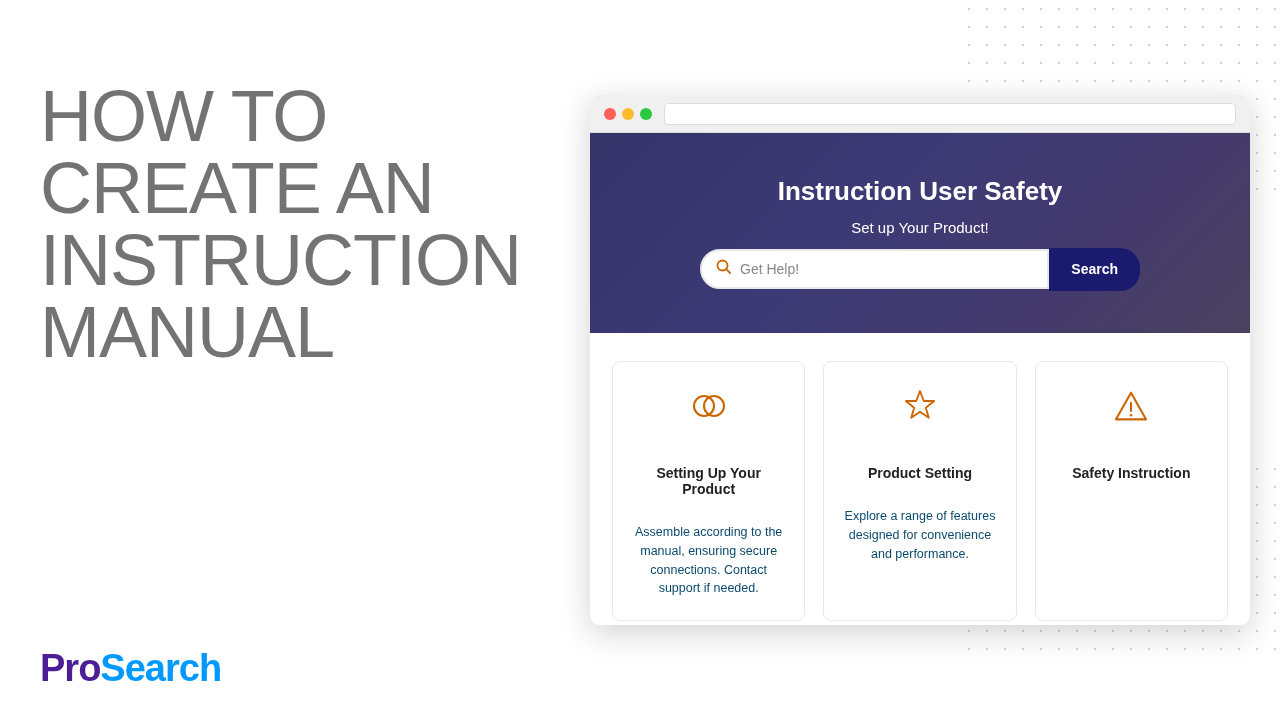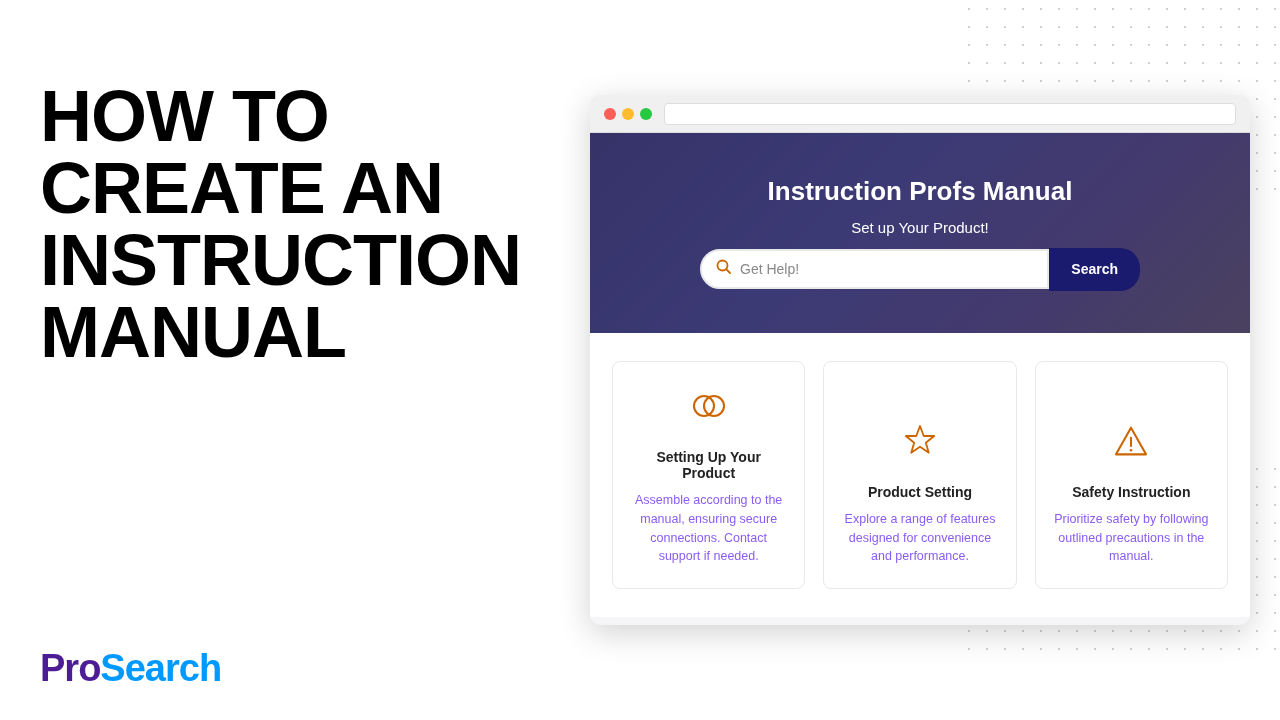--- a/index.html
+++ b/index.html
@@ -41,22 +41,22 @@
     .left-panel {
       position: absolute;
       left: 40px;
       top: 80px;
       width: 500px;
       z-index: 1;
     }
 
     .main-title {
       font-size: 72px;
-      font-weight: 700;
-      color: #000000;
+      font-weight: 400;
+      color: #737373;
       line-height: 1.0;
       text-transform: uppercase;
       letter-spacing: -1px;
     }
 
     
     .logo-area {
       position: absolute;
       bottom: 30px;
       left: 40px;
@@ -209,39 +209,38 @@
     .card {
       flex: 1;
       background: #ffffff;
       border: 1px solid #e8e8e8;
       border-radius: 8px;
       padding: 24px 18px 22px 18px;
       display: flex;
       flex-direction: column;
       align-items: center;
       text-align: center;
-      gap: 10px;
-      justify-content: flex-end;
+      gap: 26px;
     }
 
     .card-icon {
       font-size: 36px;
       color: #cc6600;
       margin-bottom: 4px;
     }
 
     .card-title {
       font-size: 14px;
       font-weight: 700;
       color: #222;
     }
 
     .card-desc {
       font-size: 12.5px;
-      color: #8b5cf6;
+      color: #0c4a6e;
       line-height: 1.5;
     }
 
     
     .icon-svg {
       width: 40px;
       height: 40px;
     }
   </style>
 </head>
@@ -270,21 +269,21 @@
   <div class="browser-bar">
     <div class="browser-dots">
       <div class="dot-red"></div>
       <div class="dot-yellow"></div>
       <div class="dot-green"></div>
     </div>
     <div class="browser-url-bar"></div>
   </div>
 
   <div class="browser-hero">
-    <div class="hero-title">Instruction Profs Manual</div>
+    <div class="hero-title">Instruction User Safety</div>
     <div class="hero-subtitle">Set up Your Product!</div>
     <div class="hero-search">
       <div class="search-box">
 
         <span class="search-icon-svg">
           <svg width="16" height="16" viewBox="0 0 16 16" fill="none" xmlns="http://www.w3.org/2000/svg">
             <circle cx="6.5" cy="6.5" r="5" stroke="#cc6600" stroke-width="1.8"></circle>
             <line x1="10.2" y1="10.2" x2="14" y2="14" stroke="#cc6600" stroke-width="1.8" stroke-linecap="round"></line>
           </svg>
         </span>
@@ -319,17 +318,16 @@
 
     <div class="card">
       <div class="card-icon">
         <svg class="icon-svg" viewBox="0 0 48 48" fill="none" xmlns="http://www.w3.org/2000/svg">
           <path d="M24 8 L42 40 H6 Z" stroke="#cc6600" stroke-width="2.5" fill="none" stroke-linejoin="round"></path>
           <line x1="24" y1="20" x2="24" y2="30" stroke="#cc6600" stroke-width="2.5" stroke-linecap="round"></line>
           <circle cx="24" cy="35" r="1.5" fill="#cc6600"></circle>
         </svg>
       </div>
       <div class="card-title">Safety Instruction</div>
-      <div class="card-desc">Prioritize safety by following outlined precautions in the manual.</div>
     </div>
 
   </div>
 </div>
 
 </body></html>

